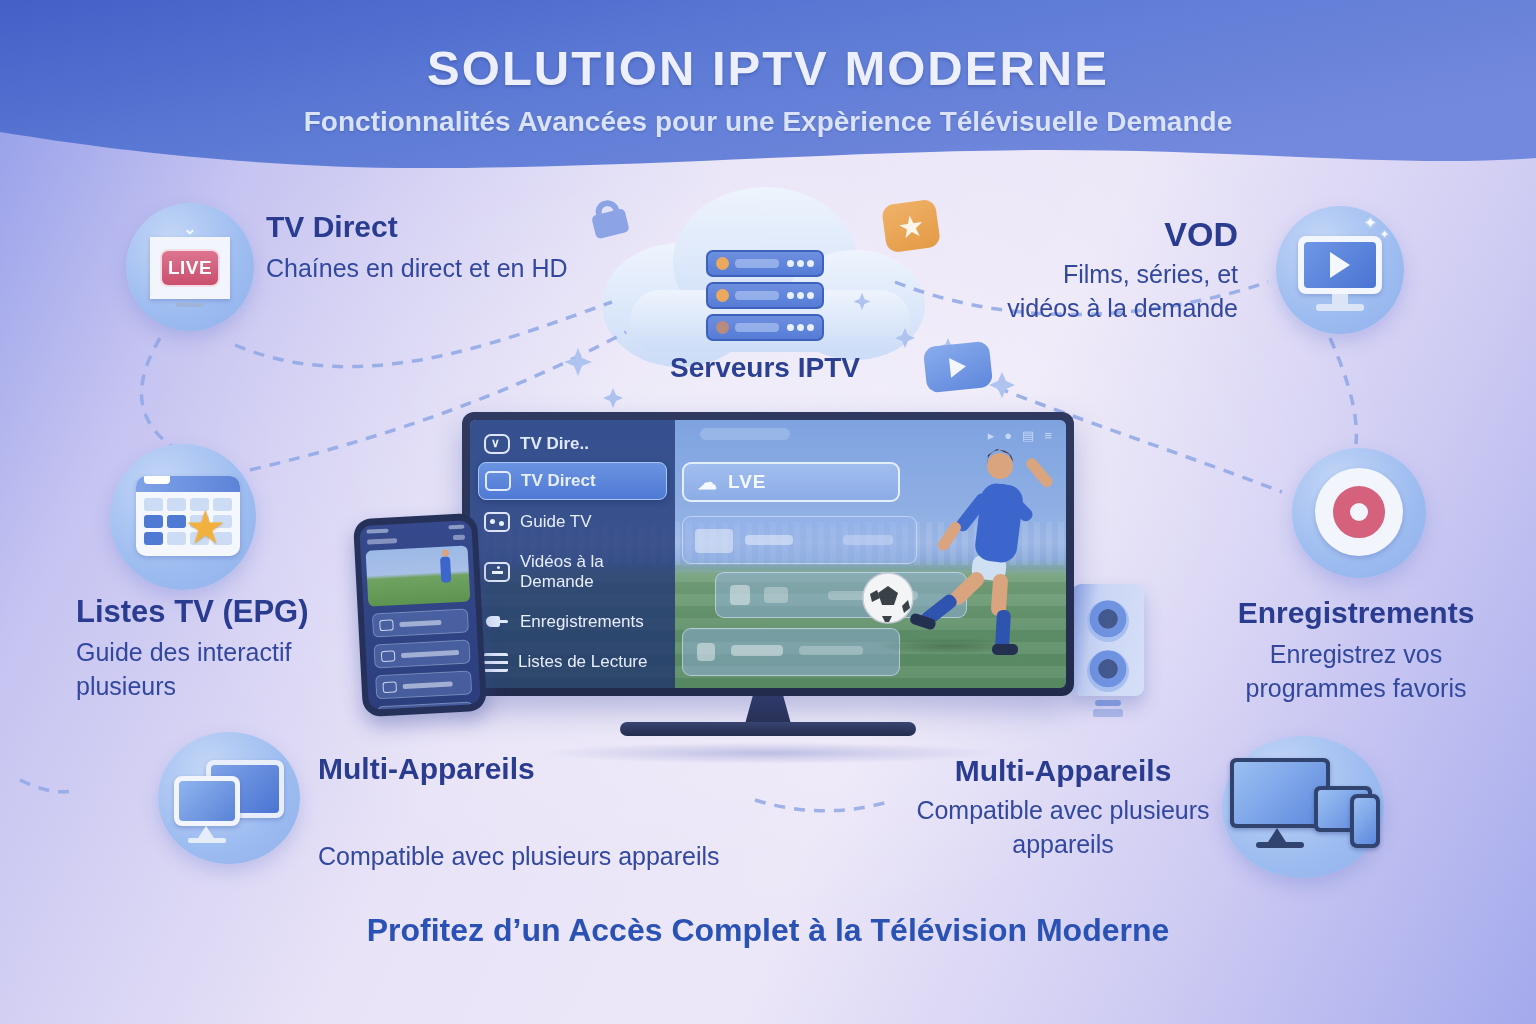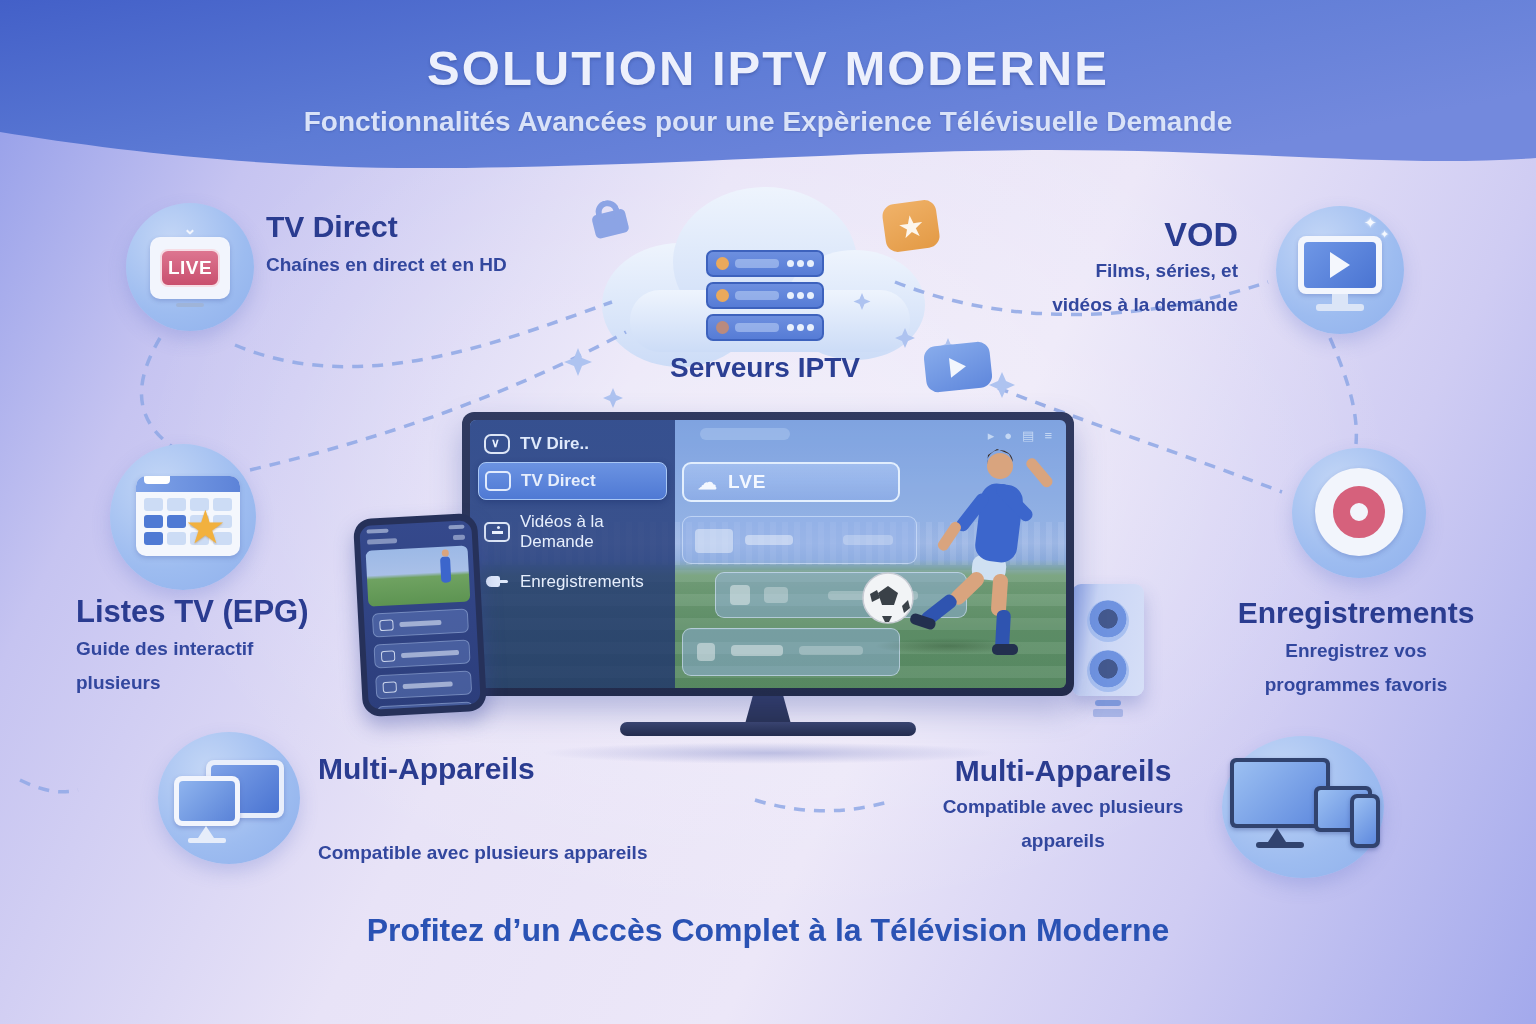--- a/index.html
+++ b/index.html
@@ -24,31 +24,31 @@
     top:106px; left:0; width:1536px; text-align:center; z-index:2;
     font-size:28px; font-weight:700; color:#d9e2f8;
     text-shadow:0 1px 2px rgba(40,60,130,.3);
   }
 
   
   .decor { position:absolute; top:0; left:0; z-index:1; }
 
   
   .f-title { font-size:30px; font-weight:800; color:#2a3c90; z-index:3; }
-  .f-desc  { font-size:19px; font-weight:700; color:#32479e; z-index:3; }
+  .f-desc  { font-size:25px; font-weight:400; color:#32479e; z-index:3; }
 
   
   .circ {
     border-radius:50%; z-index:2;
     background:radial-gradient(circle at 35% 28%, #c3d6f6, #9dbcf0 60%, #8fb0ec);
     box-shadow:0 8px 18px rgba(90,110,200,.25);
   }
 
   
-  .livetv-body { left:24px; top:34px; width:80px; height:62px; background:#f2f5fd; border-radius:10px;
+  .livetv-body { left:24px; top:34px; width:80px; height:62px; background:#f2f5fd; border-radius:0;
     box-shadow:0 2px 4px rgba(70,90,170,.3); }
   .livetv-badge { left:34px; top:46px; width:60px; height:38px; border-radius:8px;
     background:linear-gradient(180deg,#dd7590,#c94f6e); border:2px solid #f6dce4;
     color:#fff; font-weight:800; font-size:19px; display:flex; align-items:center; justify-content:center; letter-spacing:.5px; }
   .livetv-stand { left:50px; top:100px; width:28px; height:4px; background:#9fb4d8; border-radius:2px; }
   .livetv-ant { left:52px; top:22px; width:24px; height:10px; color:#f2f5fd; font-size:16px; font-weight:800; line-height:8px; text-align:center;}
 
   
   .vod-mon { left:22px; top:30px; width:84px; height:58px; background:#f3f6fd; border-radius:8px; padding:6px;
     box-shadow:0 2px 4px rgba(70,90,170,.3);}
@@ -376,26 +376,34 @@
     <div class="tvmenu">
       <div class="tvm-hdr">
         <span class="mi mi-chevron"></span>
         <span>TV Dire..</span>
       </div>
       <div class="tvm-item active">
         <span class="mi"></span>
         <span>TV Direct</span>
       </div>
       <div class="tvm-item">
+        <span class="mi mi-guide"></span>
+        <span>Guide TV</span>
+      </div>
+      <div class="tvm-item">
         <span class="mi mi-vod"></span>
         <span>Vidéos à la Demande</span>
       </div>
       <div class="tvm-item">
         <span class="mi mi-rec"></span>
         <span>Enregistrements</span>
+      </div>
+      <div class="tvm-item">
+        <span class="mi mi-list"></span>
+        <span>Listes de Lecture</span>
       </div>
     </div>
 
     <div class="card hl card-live">
       <span>☁</span>
       <span>LVE</span>
     </div>
     <div class="card" style="left:212px;top:96px;width:235px;height:48px;">
       <span class="blob" style="left:12px;top:12px;width:38px;height:24px;"></span>
       <span class="blob" style="left:62px;top:18px;width:48px;height:10px;"></span>

